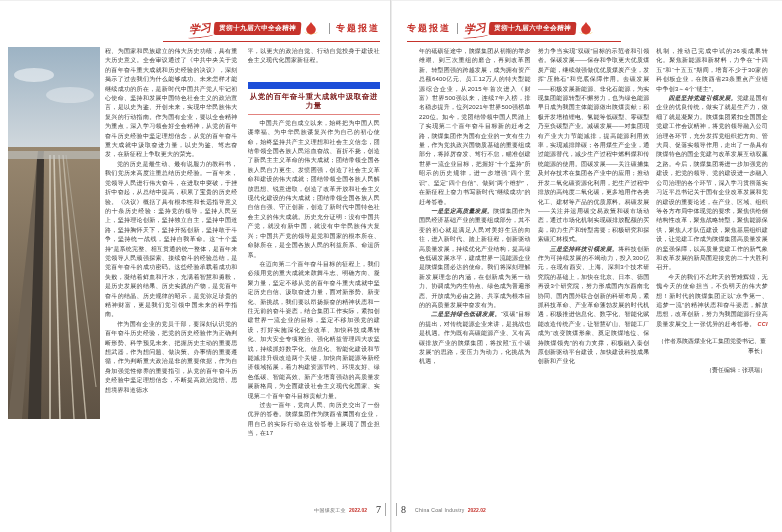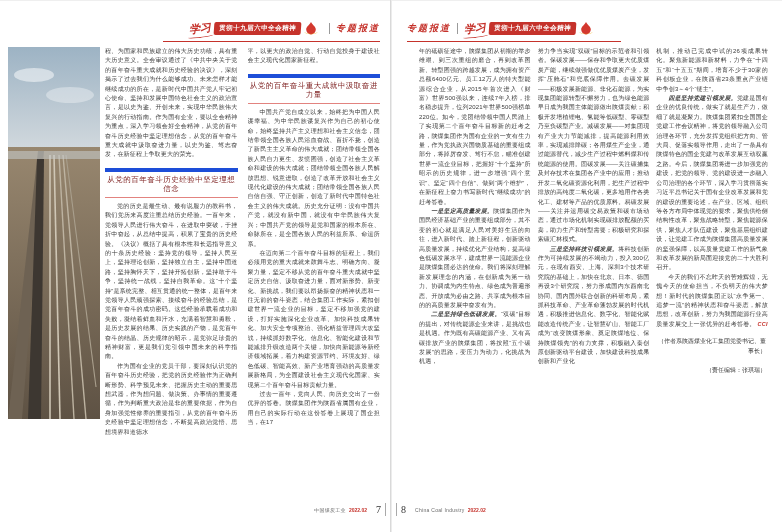--- a/index.html
+++ b/index.html
@@ -28,43 +28,43 @@
     content:"";position:absolute;left:-8%;right:-8%;bottom:-2px;height:3px;
     border-bottom:1.5px solid #c5322b;border-radius:0 0 60% 40%;
   }
   .ribbon{
     background:#c5322b;color:#fff;font-size:6.5px;font-weight:bold;
     padding:2px 5px;border-radius:2px;letter-spacing:0.5px;
     display:inline-block;transform:skewX(-4deg);
   }
   .flame{margin:0 4px 0 2px;}
   .hdr-div{width:1px;height:11px;background:#9a9a9a;margin:0 6px;}
-  .section{color:#c5322b;font-weight:bold;font-size:9px;letter-spacing:2px;font-style:italic;}
+  .section{color:#c5322b;font-weight:bold;font-size:9px;letter-spacing:2px;}
   .hdr-rule{position:absolute;top:41px;height:1px;background:#c5322b;}
   .page-left .hdr-rule{left:163px;right:11px;}
   .page-right .hdr-rule{left:16px;width:214px;}
 
   
   .photo{position:absolute;left:8px;top:47px;width:92px;height:372px;overflow:hidden;}
   .photo svg{display:block;}
 
   
   .text-area{position:absolute;top:47px;bottom:26px;display:flex;}
   .page-left .text-area{left:105px;right:11px;gap:10px;}
   .page-right .text-area{left:28px;right:14px;gap:7px;}
   .col{flex:1 1 0;overflow:hidden;}
   .para{
     margin:0;font-size:6px;line-height:9.4px;text-align:justify;
     color:#3a3a3a;letter-spacing:0.2px;
   }
   .para.indent{text-indent:12px;}
   .col-heading{
-    font-size:7.5px;font-weight:normal;color:#7c1d1d;text-align:center;
-    border-top:4px solid #1d4ed8;border-bottom:1px solid #e2837f;
-    padding:3.5px 0;margin:8px 0 4px 0;letter-spacing:0.5px;line-height:9px;
+    font-size:7.5px;font-weight:bold;color:#7c1d1d;text-align:center;
+    border-top:7px solid #1d4ed8;border-bottom:1px solid #e2837f;
+    padding:3.5px 0;margin:16px 0 4px 0;letter-spacing:0.5px;line-height:9px;
   }
   .lead{font-weight:bold;font-style:italic;color:#454545;}
   .endmark{color:#c5322b;font-weight:bold;font-style:italic;font-size:5.5px;margin-left:2px;}
   .byline{
     margin:8px 0 0 0;font-size:6px;line-height:9.4px;color:#3a3a3a;
     text-align:right;padding-right:2px;
   }
   .byline.editor{margin-top:10px;}
 
   
@@ -121,21 +121,20 @@
         <line x1="66" y1="372" x2="51" y2="108" stroke="#bdb3a1" stroke-width="1.4"></line>
         <line x1="78" y1="372" x2="55" y2="108" stroke="#bdb3a1" stroke-width="1.4"></line>
         <line x1="88" y1="340" x2="58" y2="108" stroke="#a99f8d" stroke-width="1.1"></line>
         <rect x="0" y="104" width="92" height="8" fill="#c9cdd0" opacity="0.55"></rect>
       </svg>
     </div>
 
     <div class="text-area">
         <div class="col">
           <p class="para">程、为国家和民族建立的伟大历史功绩，具有重大历史意义。全会审议通过了《中共中央关于党的百年奋斗重大成就和历史经验的决议》，深刻揭示了过去我们为什么能够成功、未来怎样才能继续成功的所在，是新时代中国共产党人牢记初心使命、坚持和发展中国特色社会主义的政治宣言，是以史为鉴、开创未来，实现中华民族伟大复兴的行动指南。作为国有企业，要以全会精神为重点，深入学习领会好全会精神，从党的百年奋斗历史经验中坚定理想信念，从党的百年奋斗重大成就中汲取奋进力量，以史为鉴、笃志奋发，在新征程上争取更大的荣光。</p>
-          <div class="col-heading">从党的百年奋斗历史经验中坚定理想信念</div>
           <p class="para indent">党的历史是最生动、最有说服力的教科书，我们党历来高度注重总结历史经验。一百年来，党领导人民进行伟大奋斗，在进取中突破，于挫折中奋起，从总结中提高，积累了宝贵的历史经验。《决议》概括了具有根本性和长远指导意义的十条历史经验：坚持党的领导，坚持人民至上，坚持理论创新，坚持独立自主，坚持中国道路，坚持胸怀天下，坚持开拓创新，坚持敢于斗争，坚持统一战线，坚持自我革命。这“十个坚持”是系统完整、相互贯通的统一整体，是百年来党领导人民顽强探索、接续奋斗的经验总结，是党百年奋斗的成功密码。这些经验承载着成功和失败，凝结着鲜血和汗水，充满着智慧和勇毅，是历史发展的结果、历史实践的产物，是党百年奋斗的结晶、历史规律的昭示，是党弥足珍贵的精神财富，更是我们党引领中国未来的科学指南。</p>
           <p class="para indent">作为国有企业的党员干部，要深刻认识党的百年奋斗历史经验，把党的历史经验作为正确判断形势、科学预见未来、把握历史主动的重要思想武器，作为想问题、做决策、办事情的重要遵循，作为判断重大政治是非的重要依据，作为自身加强党性修养的重要指引，从党的百年奋斗历史经验中坚定理想信念，不断提高政治觉悟、思想境界和道德水</p>
         </div>
         <div class="col">
           <p class="para">平，以更大的政治自觉、行动自觉投身于建设社会主义现代化国家新征程。</p>
           <div class="col-heading">从党的百年奋斗重大成就中汲取奋进力量</div>
           <p class="para indent">中国共产党自成立以来，始终把为中国人民谋幸福、为中华民族谋复兴作为自己的初心使命，始终坚持共产主义理想和社会主义信念，团结带领全国各族人民浴血奋战、百折不挠，创造了新民主主义革命的伟大成就；团结带领全国各族人民自力更生、发愤图强，创造了社会主义革命和建设的伟大成就；团结带领全国各族人民解放思想、锐意进取，创造了改革开放和社会主义现代化建设的伟大成就；团结带领全国各族人民自信自强、守正创新，创造了新时代中国特色社会主义的伟大成就。历史充分证明：没有中国共产党，就没有新中国，就没有中华民族伟大复兴；中国共产党的领导是党和国家的根本所在、命脉所在，是全国各族人民的利益所系、命运所系。</p>
           <p class="para indent">在迈向第二个百年奋斗目标的征程上，我们必须用党的重大成就来鼓舞斗志、明确方向、凝聚力量，坚定不移从党的百年奋斗重大成就中坚定历史自信、汲取奋进力量，面对新形势、新变化、新挑战，我们要以昂扬振奋的精神状态和一往无前的奋斗姿态，结合集团工作实际，紧扣创建世界一流企业的目标，坚定不移加强党的建设，打好实施深化企业改革、加快科技成果转化、加大安全专项整治、强化精益管理四大攻坚战，持续抓好数字化、信息化、智能化建设和节能减排升级改造两个关键，加快向新能源等新经济领域拓展，着力构建资源节约、环境友好、绿色低碳、智能高效、新产业培育强劲的高质量发展新格局，为全面建设社会主义现代化国家、实现第二个百年奋斗目标贡献力量。</p>
           <p class="para indent">过去一百年，党向人民、向历史交出了一份优异的答卷。陕煤集团作为陕西省属国有企业，用自己的实际行动在这份答卷上展现了国企担当，在17</p>
         </div>

